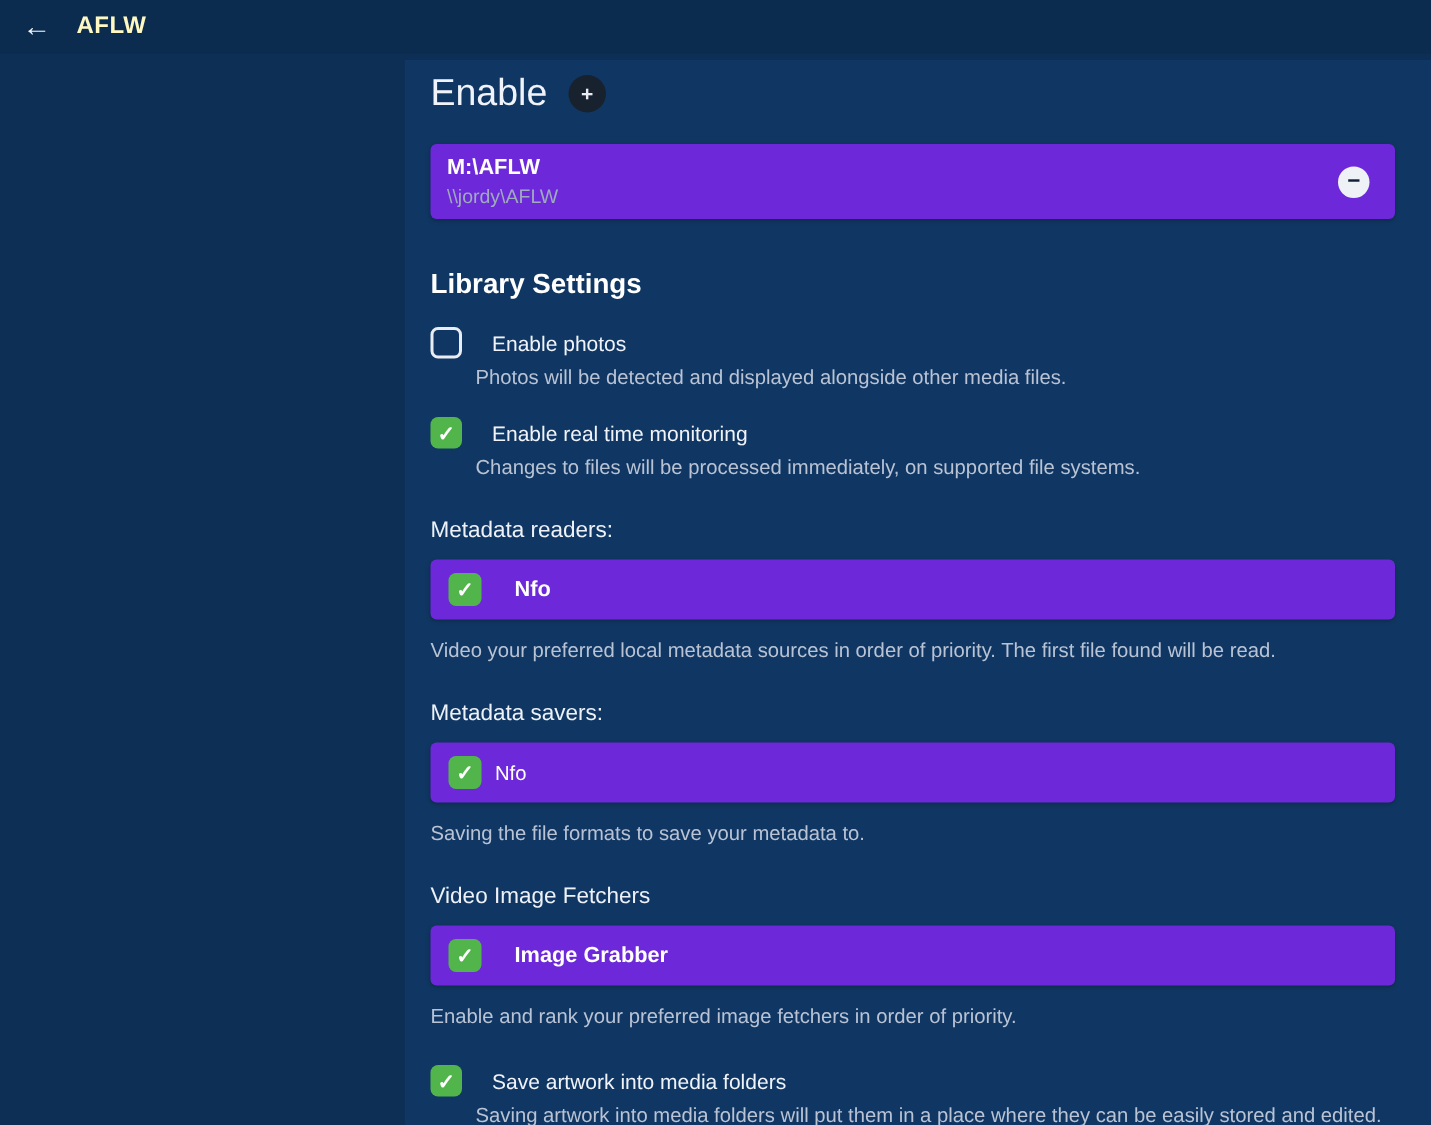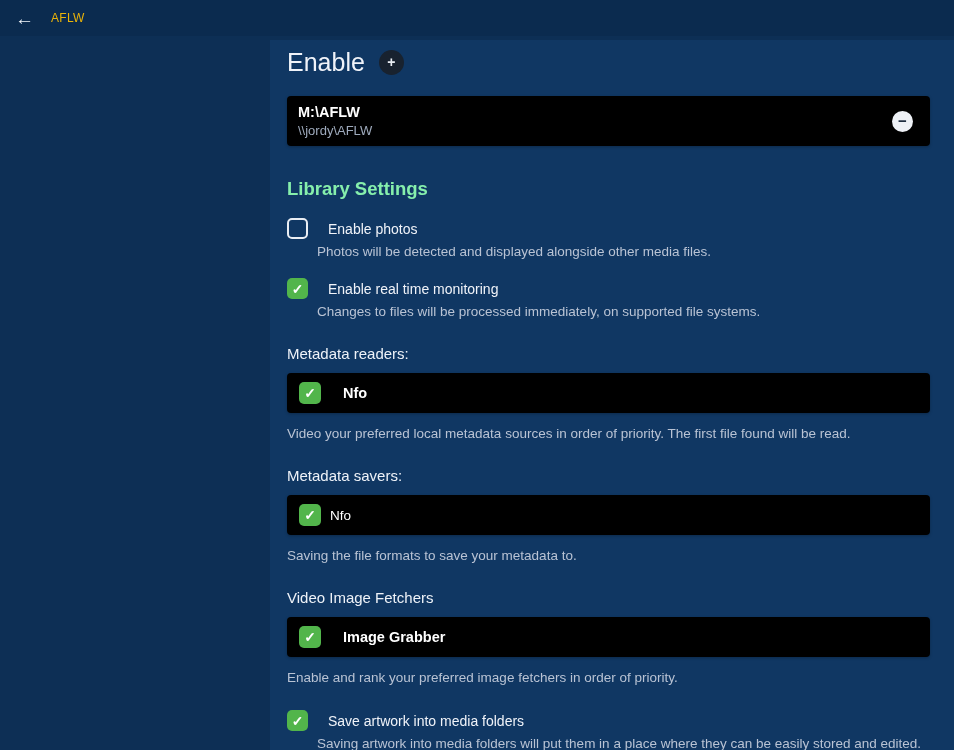--- a/index.html
+++ b/index.html
@@ -14,57 +14,57 @@
   .topbar {
     position: absolute; top: 0; left: 0; right: 0; height: 36px;
     background: #0b2b4f;
     display: flex; align-items: center; gap: 13px;
     padding: 0 11px; z-index: 3;
   }
   .back-btn {
     background: none; border: none; color: #f2f5fa; cursor: pointer;
     font-size: 19px; line-height: 1; padding: 2px 4px;
   }
-  .topbar-title { font-size: 12px; font-weight: 400; color: #eab308; letter-spacing: .3px; }
+  .topbar-title { font-size: 16px; font-weight: 700; color: #fef9c3; letter-spacing: .3px; }
 
   
   .content {
     position: absolute; left: 270px; top: 40px; right: 0; bottom: 0;
     background: #103763;
     padding: 4px 24px 0 17px;
     overflow: hidden;
   }
 
   
   .folders-head { display: flex; align-items: center; gap: 14px; margin-top: 2px; }
   .folders-head h1 { font-size: 25px; font-weight: 500; color: #f0f3f9; line-height: 32px; }
   .add-btn {
     width: 25px; height: 25px; border-radius: 50%; border: none; cursor: pointer;
     background: #18222f; color: #e8ecf2; font-size: 14px; font-weight: 700;
     display: flex; align-items: center; justify-content: center; padding-bottom: 1px;
   }
 
   
   .card {
-    background: #000000; border-radius: 4px;
+    background: #6d28d9; border-radius: 4px;
     display: flex; align-items: center;
     box-shadow: 0 1px 3px rgba(0,0,0,.25);
   }
   .folder-card { margin-top: 18px; height: 50px; padding: 0 17px 0 11px; }
   .folder-info { display: flex; flex-direction: column; gap: 3px; }
   .folder-name { font-size: 14.5px; font-weight: 700; color: #ffffff; }
   .folder-path { font-size: 13px; color: #9fabbd; }
   .remove-btn {
     margin-left: auto; width: 21px; height: 21px; border-radius: 50%; border: none; cursor: pointer;
     background: #eef1f6; color: #101f33; font-size: 15px; font-weight: 700; line-height: 1;
     display: flex; align-items: center; justify-content: center; padding-bottom: 2px;
   }
 
   
-  .h2 { margin-top: 32px; font-size: 18.5px; font-weight: 700; color: #86efac; line-height: 22px; }
+  .h2 { margin-top: 32px; font-size: 18.5px; font-weight: 700; color: #ffffff; line-height: 22px; }
   .section-label { margin-top: 25px; font-size: 15px; font-weight: 400; color: #eef2f8; line-height: 18px; }
 
   
   .cb {
     flex: none; width: 21px; height: 21px; border-radius: 5px; cursor: pointer;
     display: flex; align-items: center; justify-content: center;
   }
   .cb.unchecked { border: 2px solid #e9edf3; background: transparent; }
   .cb.checked { background: #52b54b; }
   .cb .tick { color: #ffffff; font-size: 14px; font-weight: 700; line-height: 1; }

